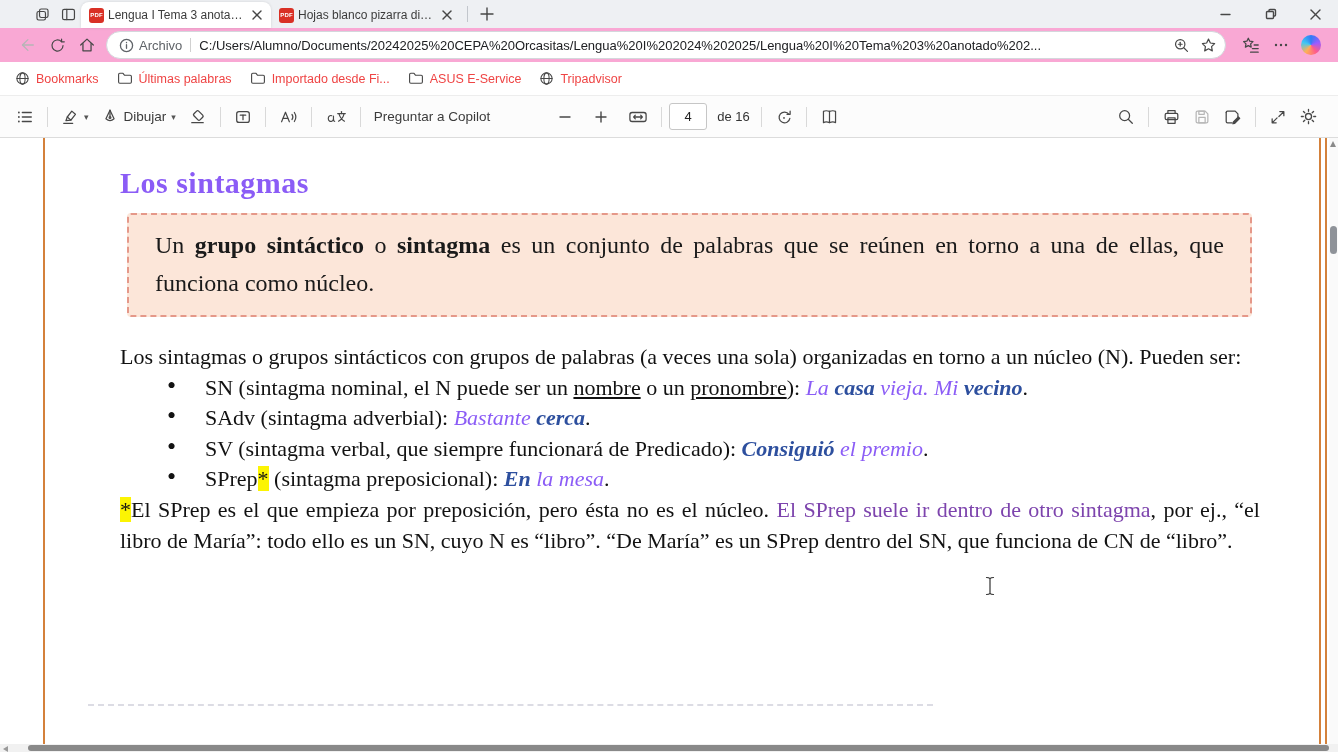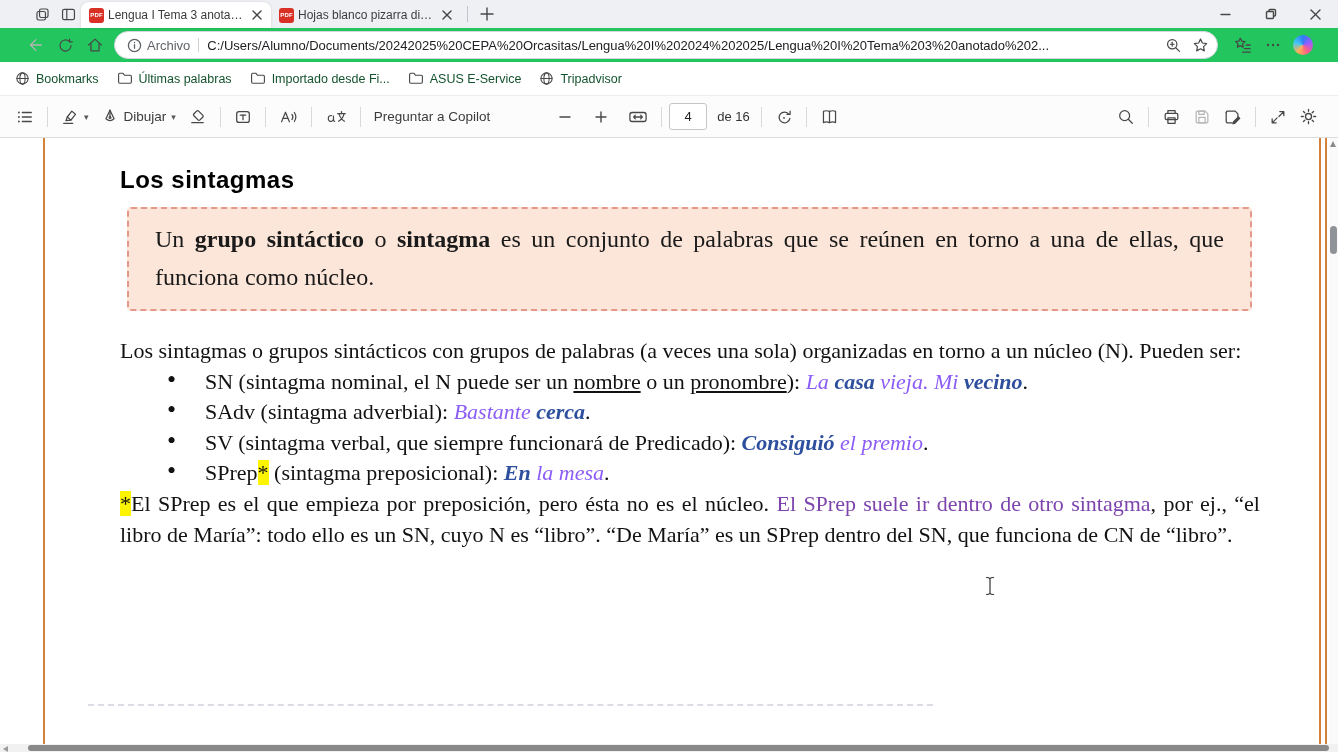--- a/index.html
+++ b/index.html
@@ -16,54 +16,54 @@
   .tab.active { background:#fff; box-shadow:0 0 3px rgba(0,0,0,.12); }
   .tab .title { flex:1; white-space:nowrap; overflow:hidden; text-overflow:ellipsis; margin:0 4px; }
   .pdficon { width:15px; height:15px; background:#d93025; border-radius:3px; color:#fff; font-size:6px; font-weight:bold;
              display:flex; align-items:center; justify-content:center; flex:none; letter-spacing:.2px; }
   .tclose { width:16px; height:16px; display:flex; align-items:center; justify-content:center; border-radius:3px; flex:none; }
   .tabdivider { width:1px; height:16px; background:#c2c6cc; margin:0 6px; }
   .wincontrols { margin-left:auto; display:flex; height:28px; }
   .winbtn { width:45px; height:28px; display:flex; align-items:center; justify-content:center; }
 
   
-  .navbar { height:34px; background:#22c55e; display:flex; align-items:center; padding:0 20px; }
+  .navbar { height:34px; background:#f9a8d4; display:flex; align-items:center; padding:0 12px; }
   .navbtn { width:30px; height:28px; display:flex; align-items:center; justify-content:center; border-radius:5px; flex:none; }
   .addressbar { flex:1; height:28px; margin:0 10px 0 4px; border:1px solid #d4d7dc; background:#fff; border-radius:14px;
                 display:flex; align-items:center; padding:0 8px 0 12px; min-width:0; }
   .addr-label { color:#5f6368; font-size:13px; margin:0 6px 0 5px; }
   .addr-sep { width:1px; height:14px; background:#d0d0d0; margin:0 8px 0 2px; }
   .addr-url { color:#202124; font-size:13px; white-space:nowrap; overflow:hidden; flex:1; min-width:0; }
   .addr-actions { display:flex; align-items:center; gap:10px; margin-left:8px; }
   .copilot-ball { width:20px; height:20px; border-radius:50%;
       background:conic-gradient(#2f7cf6,#9a5cff,#ff5c8a,#ffb056,#41c7f4,#2f7cf6); flex:none; }
 
   
   .bookmarksbar { height:34px; background:#fff; display:flex; align-items:center; padding:0 6px; border-bottom:1px solid #ededed;
-                  font-size:12.5px; color:#14532d; }
+                  font-size:12.5px; color:#ef4444; }
   .bm { display:flex; align-items:center; gap:6px; padding:5px 9px; border-radius:5px; flex:none; }
 
   
   .pdftoolbar { height:42px; background:#fcfcfc; border-bottom:1px solid #dcdcdc; display:flex; align-items:center;
                 padding:0 10px; font-size:13.5px; color:#3b3b3b; }
   .tgroup { display:flex; align-items:center; }
   .tbtn { display:flex; align-items:center; gap:5px; padding:5px 6px; border-radius:4px; flex:none; }
   .vsep { width:1px; height:20px; background:#d9d9d9; margin:0 7px; flex:none; }
   .chev { font-size:9px; color:#555; }
   .pageinput { width:38px; height:27px; border:1px solid #c6c6c6; border-radius:3px; text-align:center; font-size:13px;
                font-family:"Liberation Sans",sans-serif; color:#222; background:#fff; }
   .detotal { font-size:13px; color:#333; margin:0 4px; }
   .disabled-ic { opacity:.38; }
 
   
   .content { position:absolute; left:0; right:0; top:138px; bottom:0; background:#fff; }
   .mline { position:absolute; top:0; bottom:8px; width:2px; background:#d4813b; }
   .doc-inner { position:absolute; left:0; top:0; right:0; padding:28px 78px 0 120px;
                font-family:"Liberation Serif", serif; color:#121212; }
-  .doc-title { font-family:Liberation Sans, sans-serif; font-weight:600; color:#000000; font-size:24px; letter-spacing:.5px; }
+  .doc-title { font-family:Liberation Serif, serif; font-weight:600; color:#8b5cf6; font-size:30px; letter-spacing:.5px; }
   .defbox { margin:13px 8px 0 7px; background:#fce6d9; border:2px dashed #e59889; border-radius:4px;
             padding:11px 26px 13px 26px; font-size:24px; line-height:38px; text-align:justify; color:#1a1a1a; }
   .body-text { margin-top:25px; font-size:22px; line-height:30.6px; text-align:justify; }
   .bullets { list-style:none; padding-left:85px; }
   .bullets li { position:relative; }
   .bullets li::before { content:"•"; position:absolute; left:-38px; top:-2px; font-size:26px; }
   .s-b { font-weight:bold; }
   .s-u { text-decoration:underline;margin-top:8px; }
   .s-ib  { font-style:italic; color:#8b5cf6;font-family:Liberation Serif, serif; }
   .s-bib { font-style:italic; font-weight:bold; color:#2d4f9e; }

